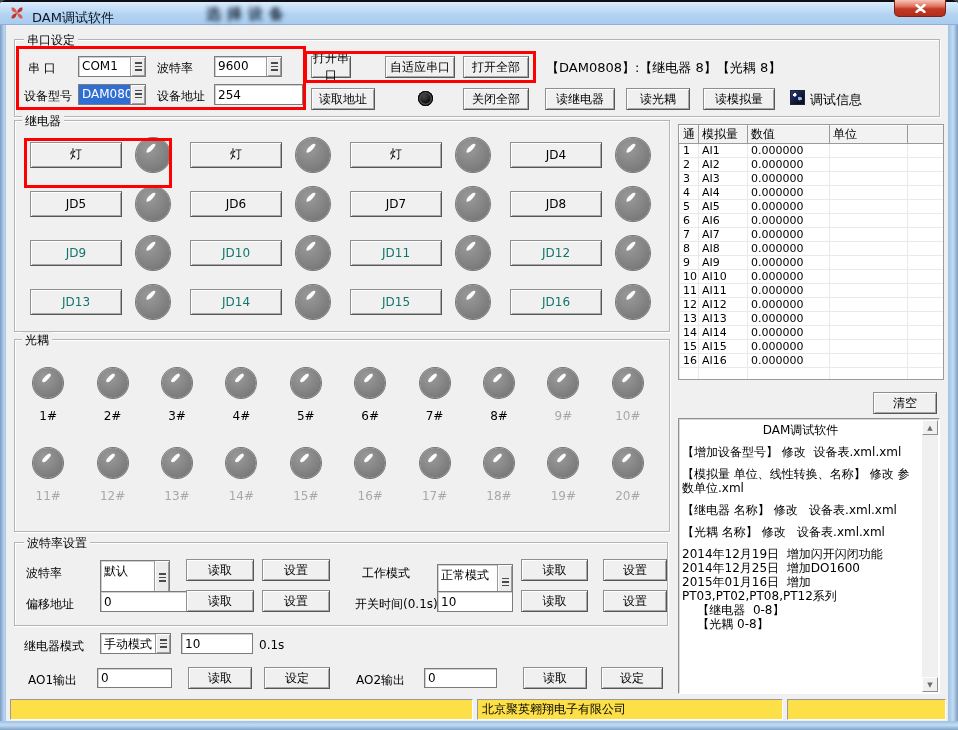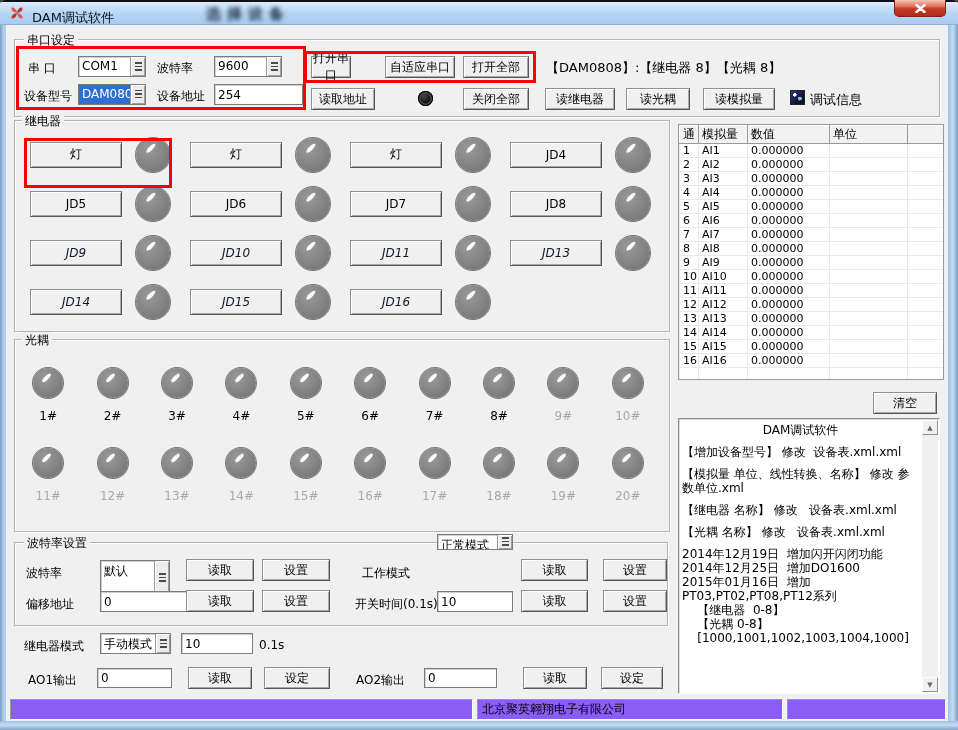--- a/index.html
+++ b/index.html
@@ -20,21 +20,21 @@
   .blur-text{position:absolute;left:206px;top:3px;font-size:15px;font-weight:bold;letter-spacing:6px;color:#25364a;filter:blur(2.2px);}
   .close-btn{position:absolute;left:894px;top:0;width:52px;height:17px;border:1px solid #7e2217;border-top:none;border-radius:0 0 5px 5px;
     background:linear-gradient(#f6c6b8,#e0705c 40%,#c33a27 55%,#b12d1a);display:flex;align-items:center;justify-content:center;cursor:pointer;}
   
   .groupbox{position:absolute;border:1px solid #b4b4b4;box-shadow:inset 1px 1px 0 #ffffff,1px 1px 0 #ffffff;}
   .group-label{position:absolute;background:#f0f0f0;padding:0 3px;font-size:12px;z-index:3;}
   
   .btn{position:absolute;display:flex;align-items:center;justify-content:center;font-size:12px;font-family:inherit;color:#000;
     background:#f0f0f0;border:1px solid;border-color:#8f8f8f #565656 #565656 #8f8f8f;
     box-shadow:inset 1px 1px 0 #ffffff,inset -1px -1px 0 #a8a8a8;cursor:pointer;}
-  .btn.disabled{color:#0f172a;font-style:italic;}
+  .btn.disabled{color:#0f766e;}
   .lbl{position:absolute;font-size:12px;white-space:nowrap;}
   .lbl.bigseg{font-size:13px;}
   .field{position:absolute;background:#fff;border:1px solid #7b7b7b;box-shadow:inset 1px 1px 0 #cfcfcf;
     font-size:12px;font-family:inherit;padding:1px 3px;color:#000;}
   .combo{position:absolute;background:#fff;border:1px solid #7b7b7b;box-shadow:inset 1px 1px 0 #cfcfcf;display:flex;cursor:pointer;}
   .combo-text{flex:1;padding:2px 3px;font-size:12px;white-space:nowrap;overflow:hidden;}
   .combo-text.selected{background:var(--selection);color:#fff;}
   .combo-btn{width:15px;background:#ececec;border-left:1px solid #9a9a9a;display:flex;align-items:center;justify-content:center;
     box-shadow:inset 1px 1px 0 #ffffff,inset -1px -1px 0 #9d9d9d;}
   .combo-glyph{width:7px;height:10px;background:repeating-linear-gradient(to bottom,#4a4a4a 0 1.5px,transparent 1.5px 3.5px);}
@@ -66,21 +66,21 @@
   .info-panel{position:absolute;left:678px;top:418px;width:262px;height:276px;background:#fff;
     border:1px solid;border-color:#8f8f8f #fff #fff #8f8f8f;box-shadow:inset 1px 1px 0 #d9d9d9;overflow:hidden;}
   #info-lines{position:absolute;left:3px;top:4px;right:20px;font-size:12px;line-height:14px;}
   .info-line{white-space:pre-wrap;}
   .info-line:first-child{text-align:center;}
   .info-line:empty{height:8px;}
   .v-scroll{position:absolute;right:1px;top:1px;bottom:1px;width:16px;background:#f0f0f0;}
   .scroll-arrow{position:absolute;left:0;width:16px;height:15px;background:#f0f0f0;border:1px solid;border-color:#fff #8f8f8f #8f8f8f #fff;
     display:flex;align-items:center;justify-content:center;font-size:7px;color:#6b6b6b;cursor:pointer;}
   
-  .status-panel{position:absolute;height:21px;background:#8b5cf6;border:1px solid;border-color:#9a9a9a #ffffff #ffffff #9a9a9a;
+  .status-panel{position:absolute;height:21px;background:#fde047;border:1px solid;border-color:#9a9a9a #ffffff #ffffff #9a9a9a;
     font-size:12px;display:flex;align-items:center;padding:0 4px;white-space:nowrap;overflow:hidden;}
   .debug-icon{position:absolute;width:15px;height:15px;border:1px solid #222;
     background:radial-gradient(circle at 30% 30%,#ffffff 0 12%,transparent 14%),
                radial-gradient(circle at 68% 58%,#8fb4e8 0 16%,transparent 18%),
                linear-gradient(135deg,#2a3a8e,#0d1026 70%);}
 </style>
 </head>
 <body>
 
 <div class="window">
@@ -188,20 +188,24 @@
       <div class="relay-cell">
         <button class="btn relay-btn disabled">JD9</button>
         <div class="knob"></div>
       </div>
       <div class="relay-cell">
         <button class="btn relay-btn disabled">JD10</button>
         <div class="knob"></div>
       </div>
       <div class="relay-cell">
         <button class="btn relay-btn disabled">JD11</button>
+        <div class="knob"></div>
+      </div>
+      <div class="relay-cell">
+        <button class="btn relay-btn disabled">JD12</button>
         <div class="knob"></div>
       </div>
       <div class="relay-cell">
         <button class="btn relay-btn disabled">JD13</button>
         <div class="knob"></div>
       </div>
       <div class="relay-cell">
         <button class="btn relay-btn disabled">JD14</button>
         <div class="knob"></div>
       </div>
@@ -453,21 +457,20 @@
         <div class="info-line"></div>
         <div class="info-line">【继电器 名称】 修改   设备表.xml.xml</div>
         <div class="info-line"></div>
         <div class="info-line">【光耦 名称】 修改   设备表.xml.xml</div>
         <div class="info-line"></div>
         <div class="info-line">2014年12月19日  增加闪开闪闭功能</div>
         <div class="info-line">2014年12月25日  增加DO1600</div>
         <div class="info-line">2015年01月16日  增加PT03,PT02,PT08,PT12系列</div>
         <div class="info-line">    【继电器  0-8】</div>
         <div class="info-line">    【光耦 0-8】</div>
-        <div class="info-line">    [1000,1001,1002,1003,1004,1000]</div>
       </div>
     <div class="v-scroll">
       <div class="scroll-arrow" style="top:0">▲</div>
       <div class="scroll-arrow" style="bottom:0">▼</div>
     </div>
   </div>
 
   <div class="groupbox" style="left:14px;top:542px;width:654px;height:84px"></div>
   <span class="group-label" style="left:24px;top:535px">波特率设置</span>
 
@@ -475,21 +478,21 @@
   <div class="combo" style="left:100px;top:560px;width:70px;height:36px">
     <span class="combo-text">默认</span>
     <span class="combo-btn">
         <span class="combo-glyph"></span>
       </span>
   </div>
   <button class="btn" style="left:186px;top:559px;width:68px;height:22px">读取</button>
   <button class="btn" style="left:262px;top:559px;width:68px;height:22px">设置</button>
 
   <span class="lbl" style="left:362px;top:565px">工作模式</span>
-  <div class="combo" style="left:437px;top:534px;width:76px;height:16px">
+  <div class="combo" style="left:437px;top:564px;width:76px;height:37px">
     <span class="combo-text">正常模式</span>
     <span class="combo-btn">
         <span class="combo-glyph"></span>
       </span>
   </div>
   <button class="btn" style="left:521px;top:559px;width:67px;height:22px">读取</button>
   <button class="btn" style="left:603px;top:559px;width:64px;height:22px">设置</button>
 
   <span class="lbl" style="left:26px;top:596px">偏移地址</span>
   <input class="field" style="left: 100px; top: 591px; width: 103px; height: 21px;" value="0">

